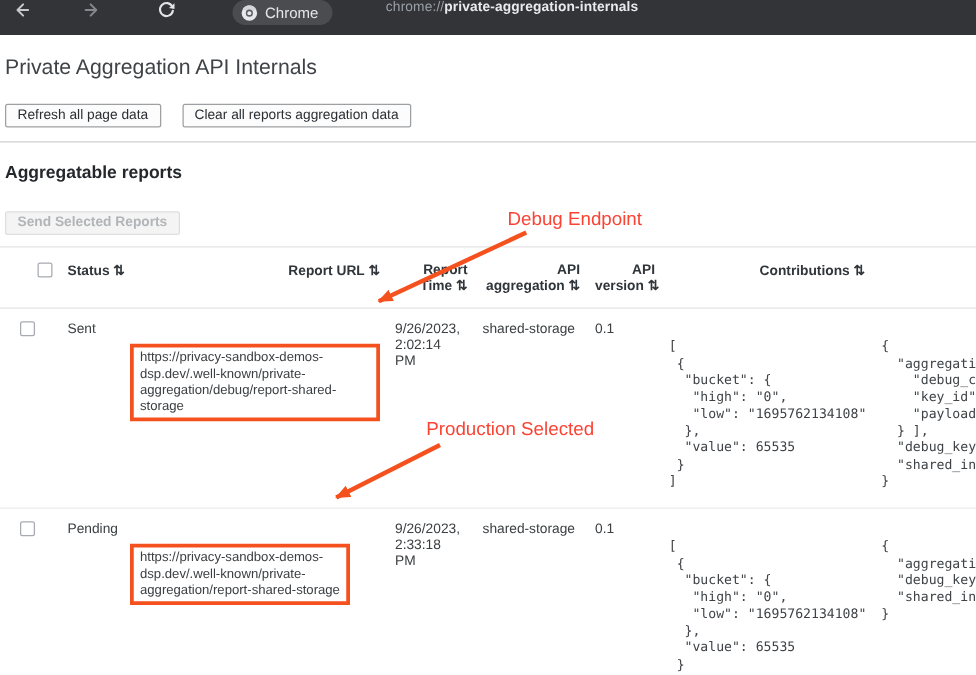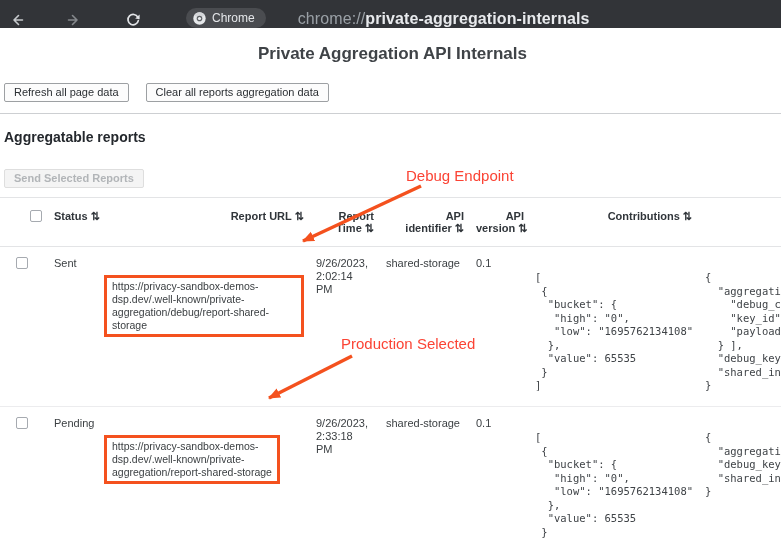--- a/index.html
+++ b/index.html
@@ -8,34 +8,34 @@
     --text: #3c4043;
   }
   * { box-sizing: border-box; }
   html, body { margin: 0; padding: 0; }
   body {
     width: 781px; height: 540px; overflow: hidden; position: relative;
     background: #fff; font-family: "Liberation Sans", sans-serif; color: var(--text);
   }
 
   
-  .toolbar { height: 28px; background: #323438; display: flex; align-items: flex-end; gap: 32px; }
+  .toolbar { height: 28px; background: #323438; display: flex; align-items: flex-start; gap: 32px; }
   .nav-btn { width: 16px; height: 16px; margin-left: 9px; display: inline-flex; align-items: center; justify-content: center; }
   .nav-btn.reload { margin-left: 11px; }
   .chrome-pill {
     display: flex; align-items: center; gap: 5px; height: 20px;
     background: #4a4c50; border-radius: 10px; padding: 0 11px 0 6px; margin-left: 13px;
   }
   .pill-label { color: #e4e6e9; font-size: 12px; font-weight: 500; }
-  .urlbar { font-size: 16px; letter-spacing: .1px; white-space: nowrap; }
+  .urlbar { margin-left: 11px; font-size: 11px; letter-spacing: .1px; white-space: nowrap; }
   .urlbar .scheme { color: #9aa0a6; }
   .urlbar .host { color: #e8eaed; font-weight: 700; }
 
   
-  .page-title { font-size: 17px; font-weight: 700; color: #3f4347; margin: 16px 0 0 4px; text-align: center; }
+  .page-title { font-size: 17px; font-weight: 400; color: #3f4347; margin: 16px 0 0 4px; }
   .btn-row { display: flex; gap: 17px; margin: 19px 0 0 4px; }
   .std-btn {
     font-family: inherit; font-size: 11px; color: #2b2f33; background: #fcfcfc;
     border: 1px solid #9da0a3; border-radius: 2px; padding: 2px 9px; height: 19px; line-height: 13px;
   }
   .divider { border: none; border-top: 1px solid #cdcfd2; margin: 11px 0 0 0; }
   .section-title { font-size: 14px; font-weight: 700; color: #24282d; margin: 15px 0 16px 4px; }
   .send-btn {
     font-family: inherit; font-size: 11px; color: #b2b5b8; background: #f4f4f4;
     border: 1px solid #dedede; border-radius: 2px; padding: 2px 9px; height: 19px; line-height: 13px;
@@ -137,21 +137,21 @@
       <col style="width:60px">
       <col style="width:168px">
       <col style="width:202px">
   </colgroup>
   <thead>
     <tr>
       <th class="cb-col"><span class="cb"></span></th>
       <th><span>Status</span><span class="sort">⇅</span></th>
       <th><span>Report URL</span><span class="sort">⇅</span></th>
       <th><span>Report Time</span><span class="sort">⇅</span></th>
-      <th><span>API identifier</span><span class="sort">⇅</span></th>
+      <th><span>API aggregation</span><span class="sort">⇅</span></th>
       <th><span>API version</span><span class="sort">⇅</span></th>
       <th><span>Contributions</span><span class="sort">⇅</span></th>
       <th><span>Report Body</span><span class="sort">⇅</span></th>
     </tr>
   </thead>
   <tbody>
     <tr class="row-1">
       <td class="cb-col"><span class="cb"></span></td>
       <td>Sent</td>
       <td class="url-cell"><span class="url-box">https://privacy-sandbox-demos-

